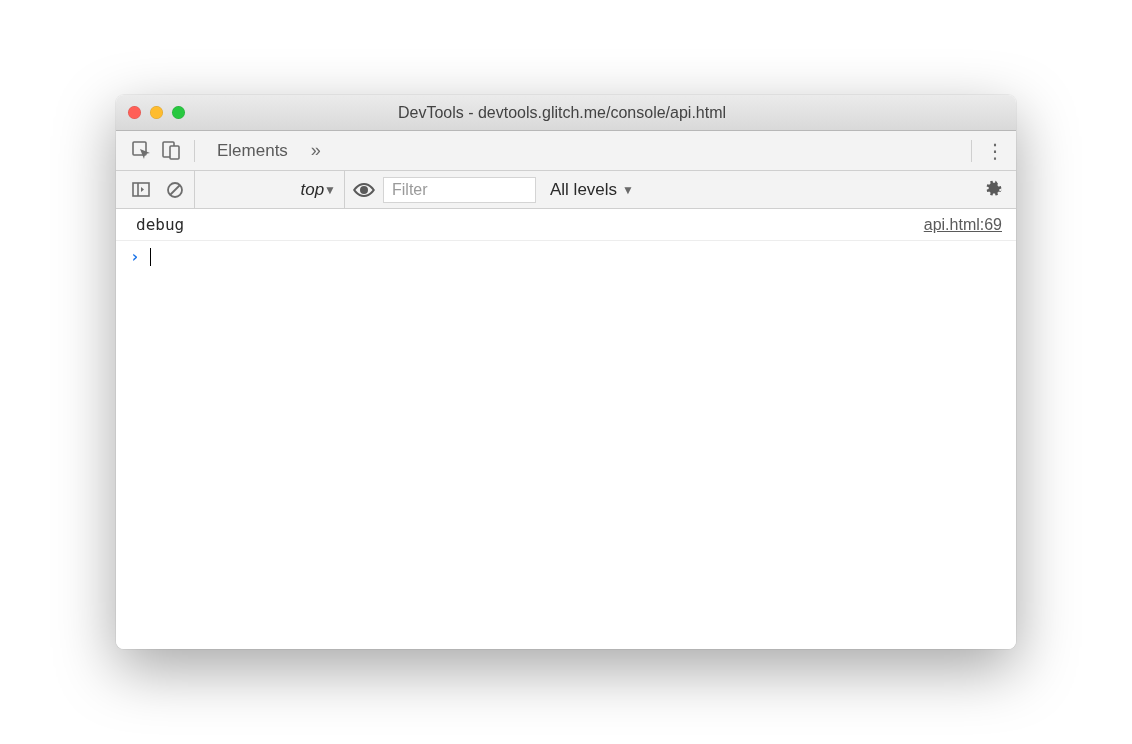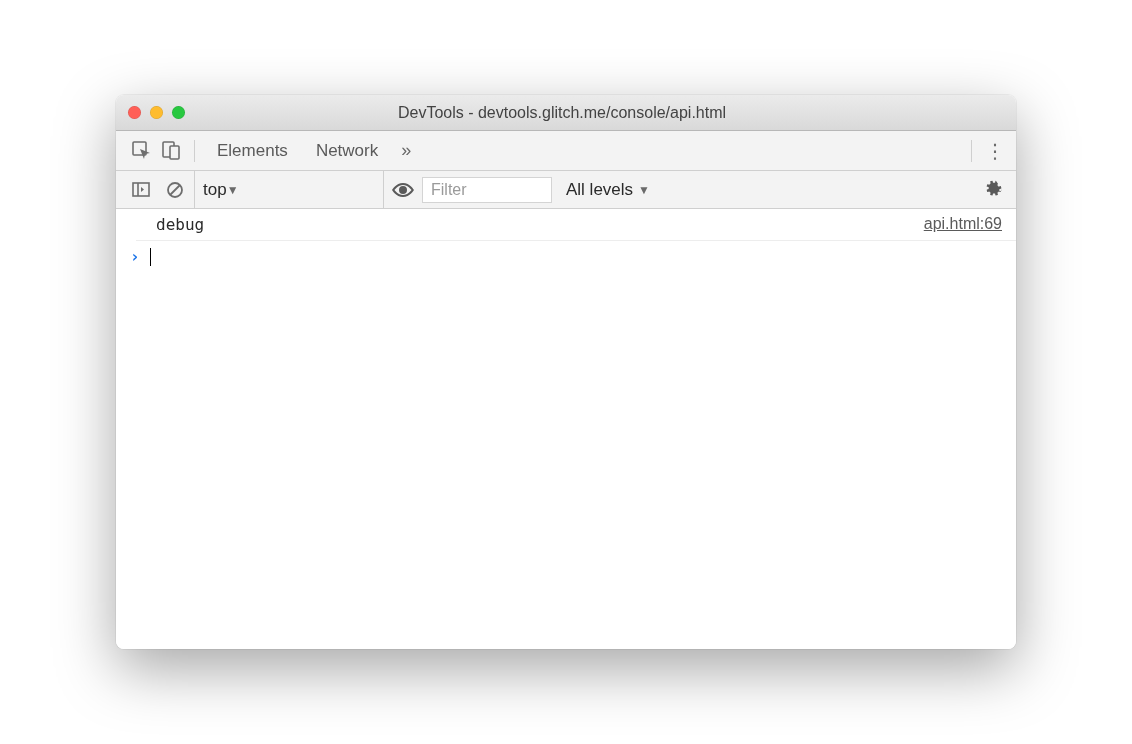--- a/index.html
+++ b/index.html
@@ -58,55 +58,55 @@
     .kebab { width: 30px; font-size: 20px; color: #6a6a6a; text-align: center; cursor: pointer; }
     .subtoolbar {
       height: 38px;
       background: #f3f3f3;
       border-bottom: 1px solid #cfcfcf;
       display: flex; align-items: center;
       padding: 0 8px 0 10px;
       gap: 4px;
     }
     .context-select {
-      display: flex; align-items: center; justify-content: flex-start;
+      display: flex; align-items: center; justify-content: flex-end;
       font-size: 17px; color: #2a2a2a;
       padding: 0 8px;
-      width: 190px; height: 100%;
+      width: 151px; height: 100%;
       border-left: 1px solid #cfcfcf;
       border-right: 1px solid #cfcfcf;
       cursor: pointer;
+      font-style: italic;
     }
     .caret { color: #6a6a6a; font-size: 12px; }
     .filter-input {
-      width: 130px; height: 26px;
+      width: 153px; height: 26px;
       border: 1px solid #d4d4d4;
       background: #fff;
       padding: 0 8px;
       font-size: 16px;
       color: #333;
     }
     .filter-input::placeholder { color: #9a9a9a; }
     .levels-dd {
       display: flex; align-items: center;
       font-size: 17px; color: #2a2a2a;
       padding: 0 10px; gap: 5px; cursor: pointer;
     }
     .console-body {
       background: #fff;
       height: 440px;
       font-family: Menlo, Consolas, monospace;
       font-size: 16px;
     }
     .log-row {
-      display: flex; justify-content: space-between;
+      display: flex; align-items: center; justify-content: space-between;
       padding: 6px 14px 6px 20px;
       border-bottom: 1px solid #ededed;
       color: #2a2a2a;
-      margin-left: 20px;
     }
     .source-link { color: #5a5a5a; text-decoration: underline; font-family: Liberation Sans, sans-serif; cursor: pointer; }
     .prompt-row {
       display: flex; align-items: center; gap: 10px;
       padding: 6px 14px;
     }
     .prompt-caret { color: #1a73e8; font-weight: bold; }
     .cursor {
       width: 1px; height: 18px; background: #000;
       animation: blink 1.1s steps(2) infinite;
@@ -136,21 +136,20 @@
       </svg>
     </div>
     <div class="icon-btn">
       <svg width="19" height="19" viewBox="0 0 19 19" fill="none" stroke="#6e6e6e" stroke-width="1.6">
         <rect x="1" y="1" width="11" height="15" rx="1"></rect>
         <rect x="8" y="5" width="9" height="13" rx="1" fill="#f3f3f3"></rect>
       </svg>
     </div>
     <div class="sep"></div>
     <div class="tab">Elements</div>
-    <div class="tab">Network</div>
     <div class="more-tabs">»</div>
     <div class="spacer"></div>
     <div class="sep"></div>
     <div class="kebab">⋮</div>
   </div>
 
   <div class="subtoolbar">
     <div class="icon-btn">
       <svg width="18" height="15" viewBox="0 0 18 15" fill="none" stroke="#6e6e6e" stroke-width="1.6">
         <rect x="1" y="1" width="16" height="13"></rect>

